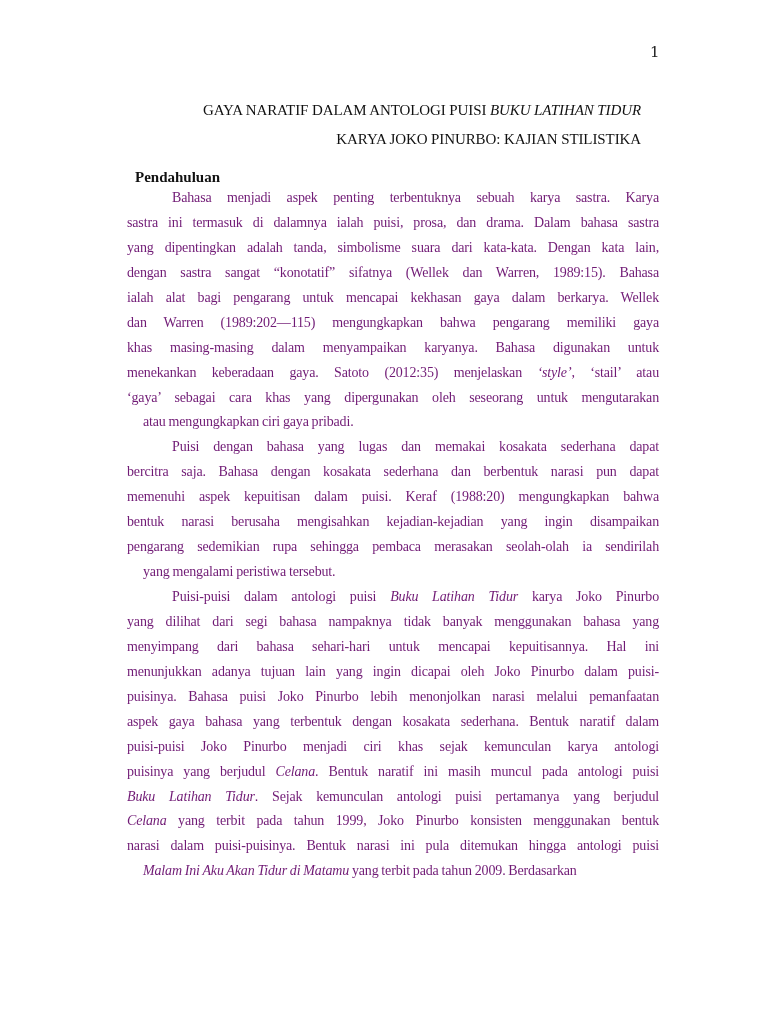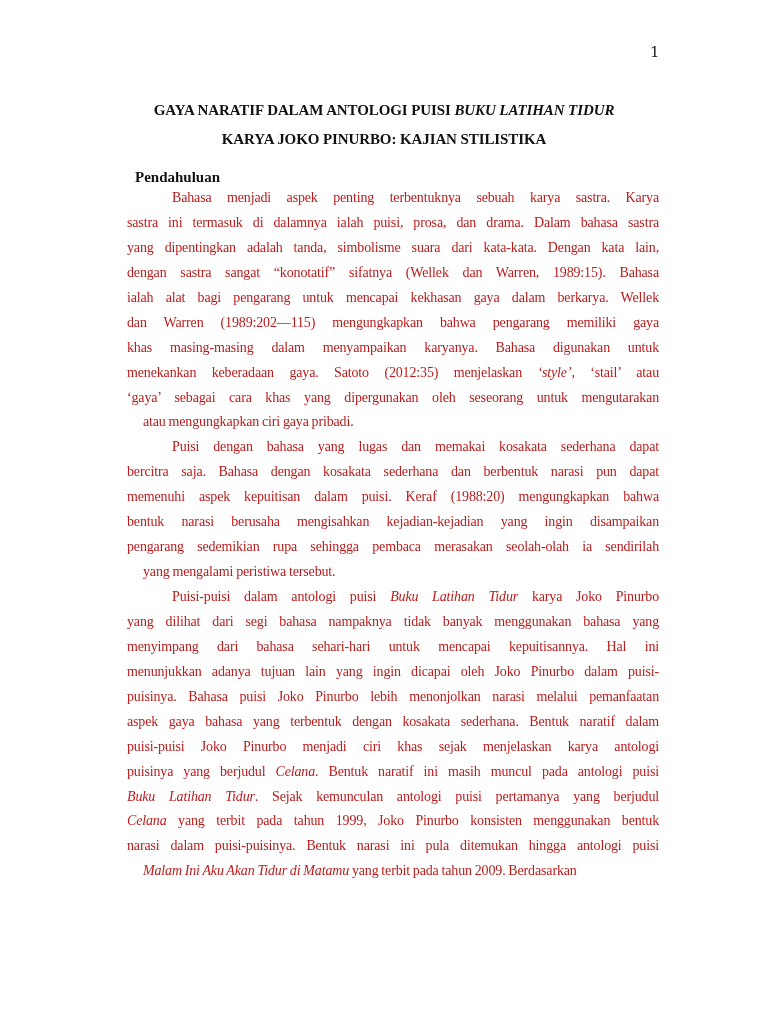--- a/index.html
+++ b/index.html
@@ -23,22 +23,22 @@
     font-size: 15px;
     font-family: "DejaVu Serif", serif;
     color: #222;
   }
   .doc-title {
     position: absolute;
     top: 96px;
     left: 127px;
     width: 514px;
     margin: 0;
-    text-align: center;
-    font-weight: bold;
+    text-align: right;
+    font-weight: normal;
     font-size: 15px;
     letter-spacing: -0.1px;
     line-height: 28.5px;
     color: #111;
   }
   .doc-title .title-line {
     display: block;
     white-space: nowrap;
   }
   .section-heading {
@@ -51,21 +51,21 @@
     color: #111;
   }
   .body-text {
     position: absolute;
     top: 186px;
     left: 127px;
     width: 532px;
     font-size: 14px;
     letter-spacing: -0.15px;
     word-spacing: -0.5px;
-    color: #b91c1c;
+    color: #701a75;
   }
   .para {
     margin: 0;
   }
   .tline {
     line-height: 24.95px;
     height: 24.95px;
     text-align: justify;
     text-align-last: justify;
     overflow: visible;
@@ -113,21 +113,21 @@
         <div class="tline"><span>pengarang sedemikian rupa sehingga pembaca merasakan seolah-olah ia sendirilah</span></div>
         <div class="tline last"><span>yang mengalami peristiwa tersebut.</span></div>
       </div>
       <div class="para">
         <div class="tline first"><span>Puisi-puisi dalam antologi puisi </span><i>Buku Latihan Tidur</i><span> karya Joko Pinurbo</span></div>
         <div class="tline"><span>yang dilihat dari segi bahasa nampaknya tidak banyak menggunakan bahasa yang</span></div>
         <div class="tline"><span>menyimpang dari bahasa sehari-hari untuk mencapai kepuitisannya. Hal ini</span></div>
         <div class="tline"><span>menunjukkan adanya tujuan lain yang ingin dicapai oleh Joko Pinurbo dalam puisi-</span></div>
         <div class="tline"><span>puisinya. Bahasa puisi Joko Pinurbo lebih menonjolkan narasi melalui pemanfaatan</span></div>
         <div class="tline"><span>aspek gaya bahasa yang terbentuk dengan kosakata sederhana. Bentuk naratif dalam</span></div>
-        <div class="tline"><span>puisi-puisi Joko Pinurbo menjadi ciri khas sejak menjelaskan karya antologi</span></div>
+        <div class="tline"><span>puisi-puisi Joko Pinurbo menjadi ciri khas sejak kemunculan karya antologi</span></div>
         <div class="tline"><span>puisinya yang berjudul </span><i>Celana</i><span>. Bentuk naratif ini masih muncul pada antologi puisi</span></div>
         <div class="tline"><i>Buku Latihan Tidur</i><span>. Sejak kemunculan antologi puisi pertamanya yang berjudul</span></div>
         <div class="tline"><i>Celana</i><span> yang terbit pada tahun 1999, Joko Pinurbo konsisten menggunakan bentuk</span></div>
         <div class="tline"><span>narasi dalam puisi-puisinya. Bentuk narasi ini pula ditemukan hingga antologi puisi</span></div>
         <div class="tline last"><i>Malam Ini Aku Akan Tidur di Matamu</i><span> yang terbit pada tahun 2009. Berdasarkan</span></div>
       </div>
     </div>
 </div>
 
 </body></html>

